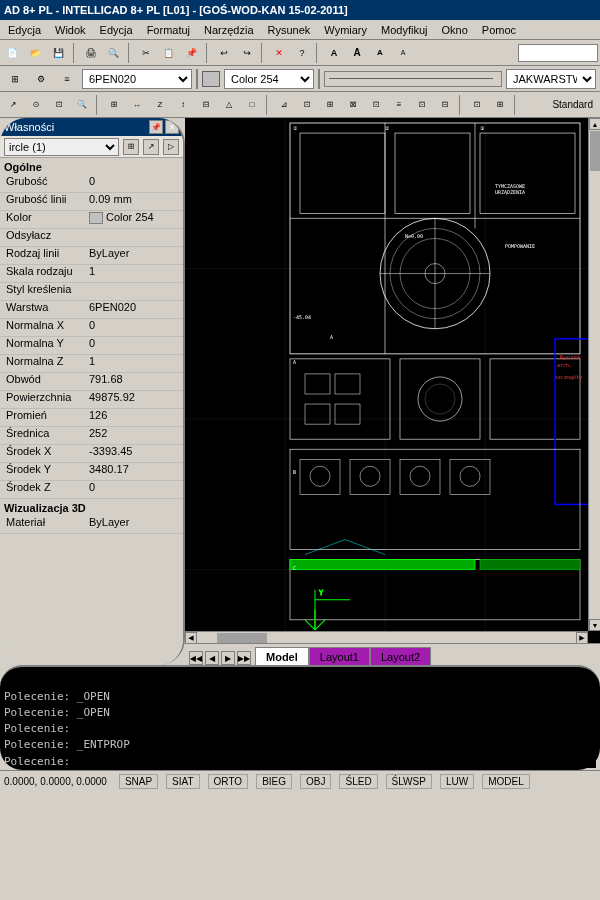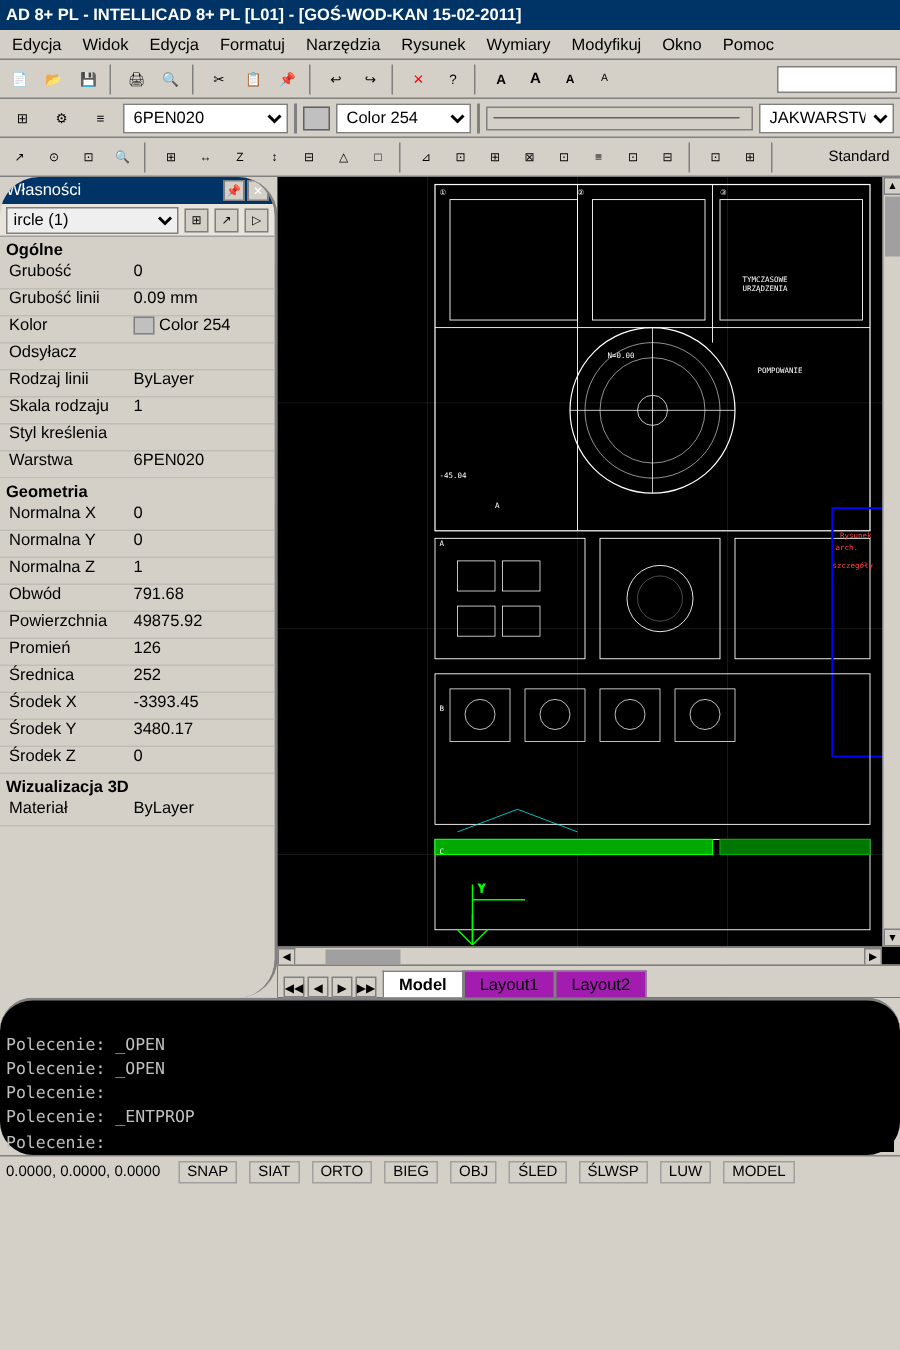--- a/index.html
+++ b/index.html
@@ -456,21 +456,20 @@
       </div>
       <div class="prop-row">
         <span class="prop-label">Styl kreślenia</span>
         <span class="prop-value"></span>
       </div>
       <div class="prop-row">
         <span class="prop-label">Warstwa</span>
         <span class="prop-value">6PEN020</span>
       </div>
 
-      <div class="prop-section-header">Geometria</div>
       <div class="prop-row">
         <span class="prop-label">Normalna X</span>
         <span class="prop-value">0</span>
       </div>
       <div class="prop-row">
         <span class="prop-label">Normalna Y</span>
         <span class="prop-value">0</span>
       </div>
       <div class="prop-row">
         <span class="prop-label">Normalna Z</span>

